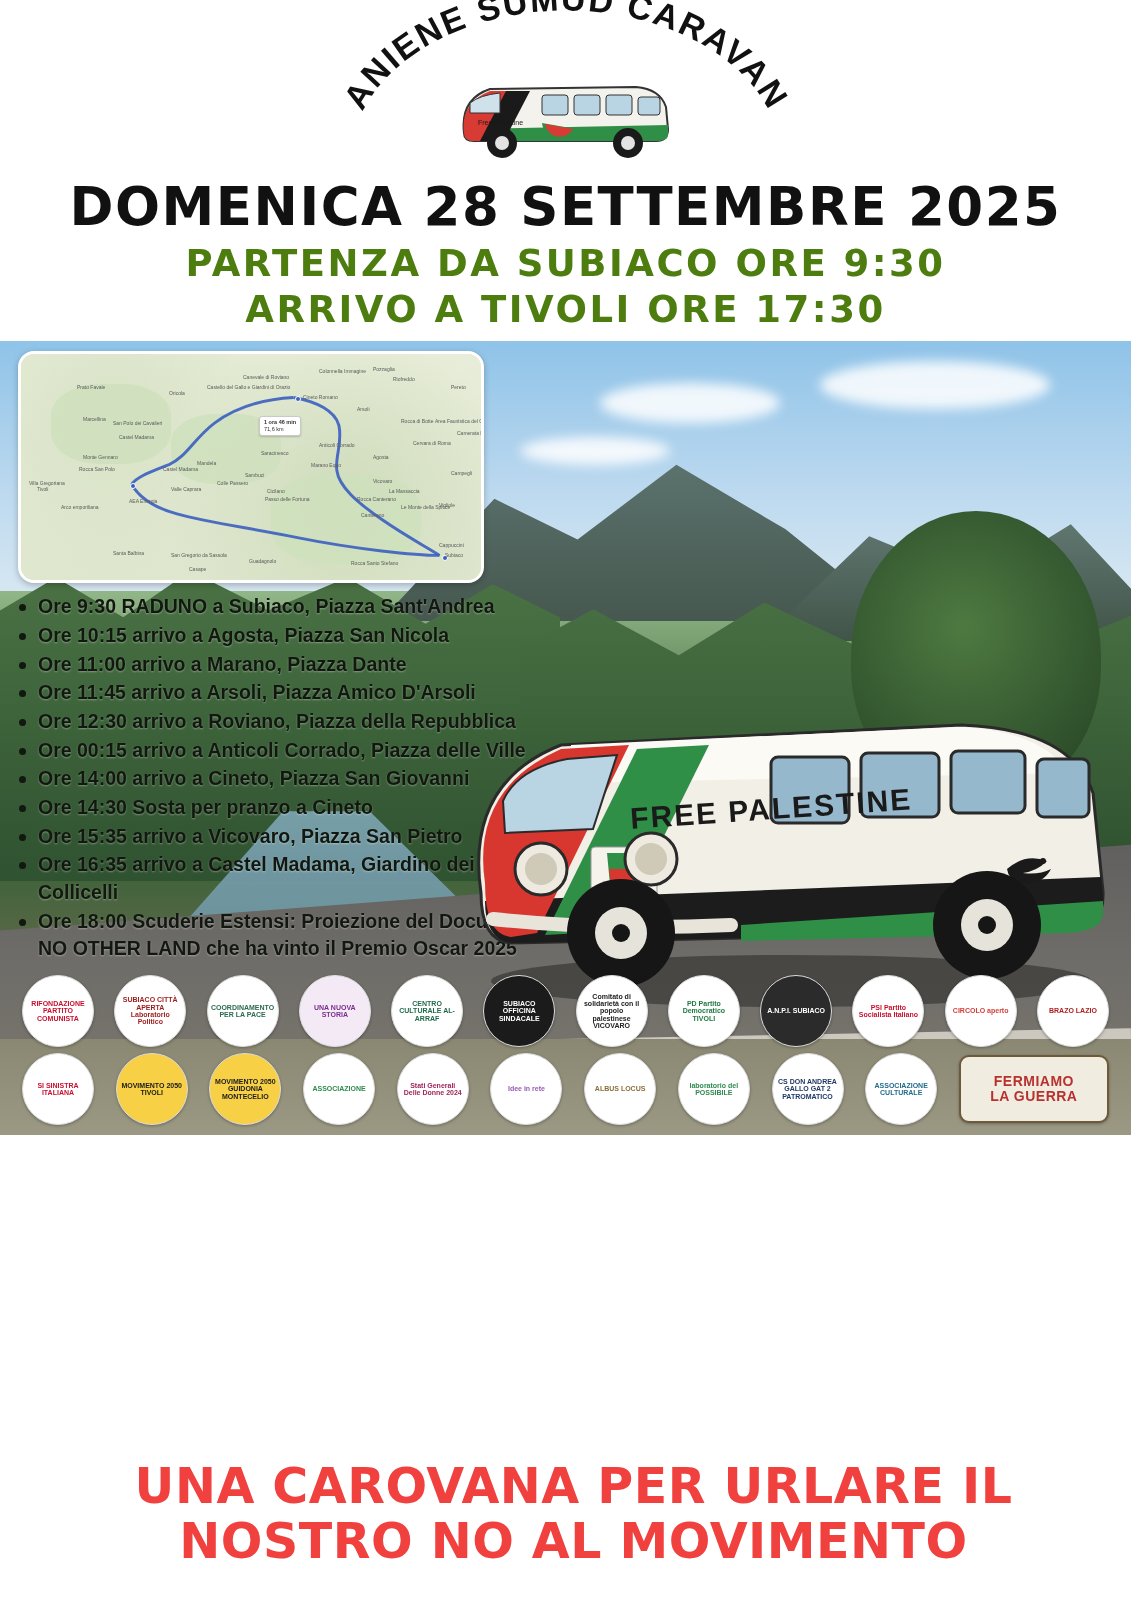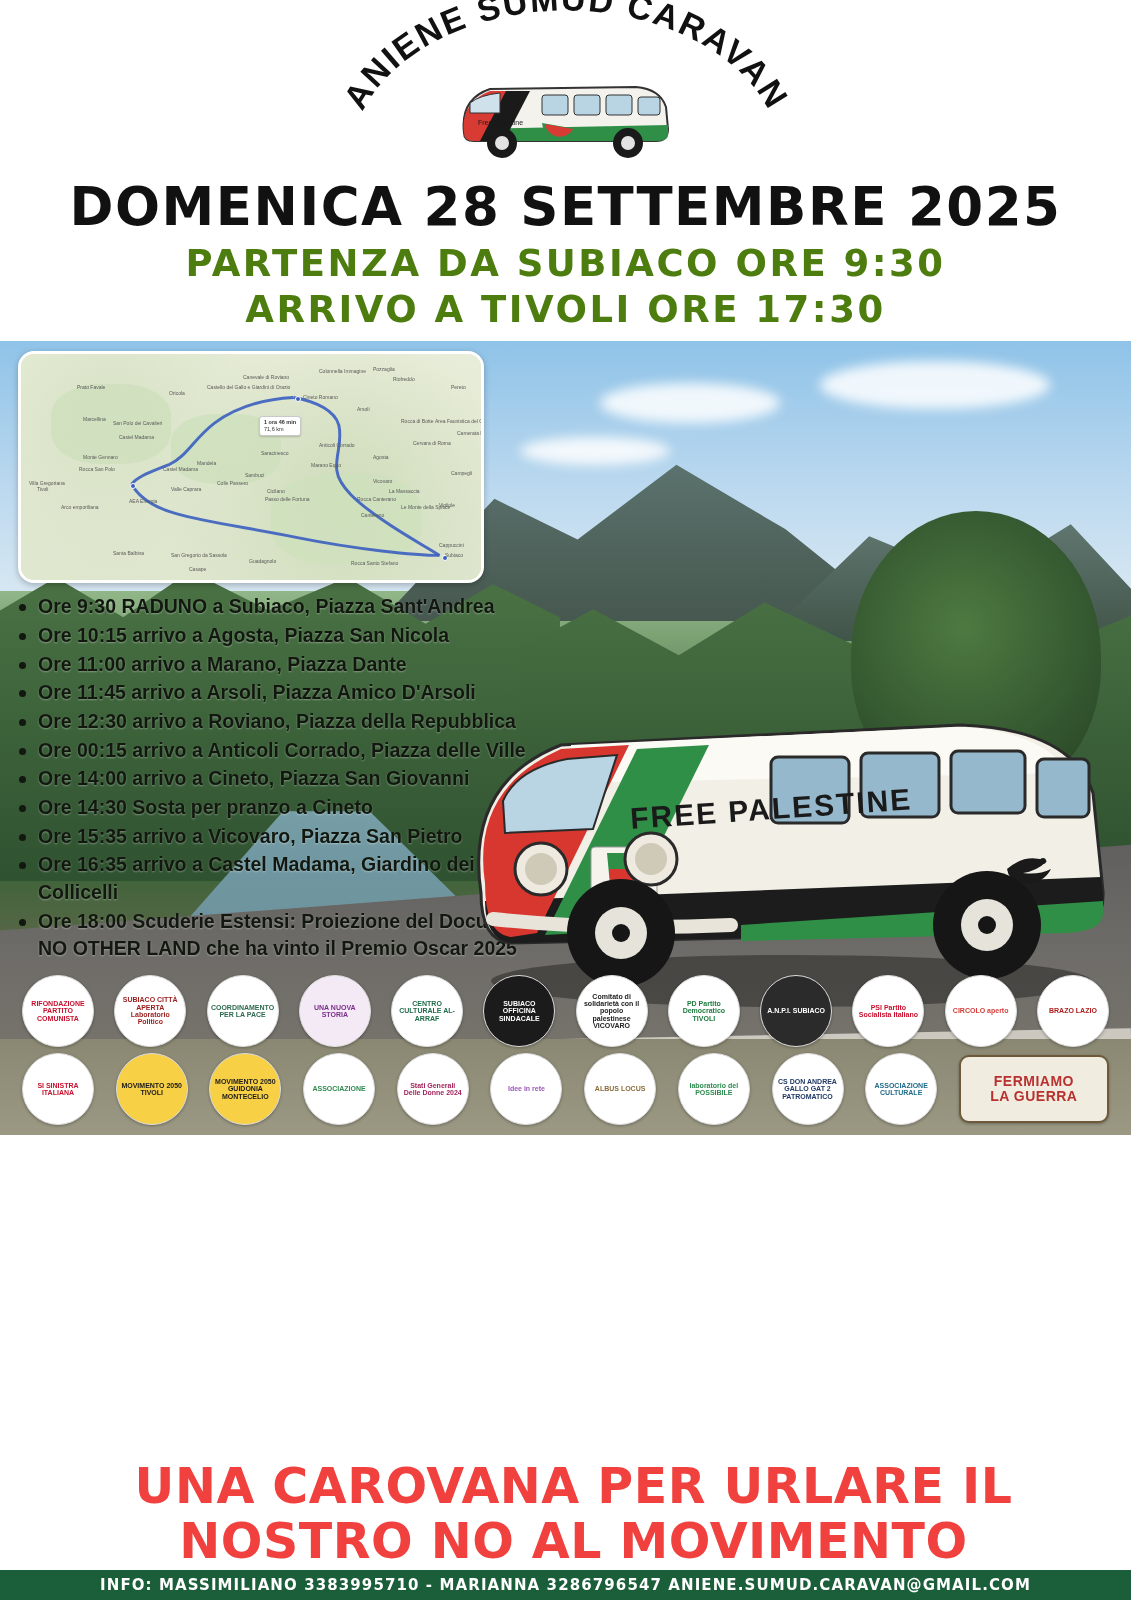--- a/index.html
+++ b/index.html
@@ -530,17 +530,14 @@
         </div>
       </div>
     </div>
   </div>
 
   <div class="slogan">
     <div>UNA CAROVANA PER URLARE IL</div>
     <div>NOSTRO NO AL MOVIMENTO</div>
   </div>
 
-  <div class="info-bar">
-    <span>INFO: MASSIMILIANO 3383995710 - MARIANNA 3286796547 ANIENE.SUMUD.CARAVAN@GMAIL.COM</span>
-  </div>
 
 </div>
 
 </body></html>

